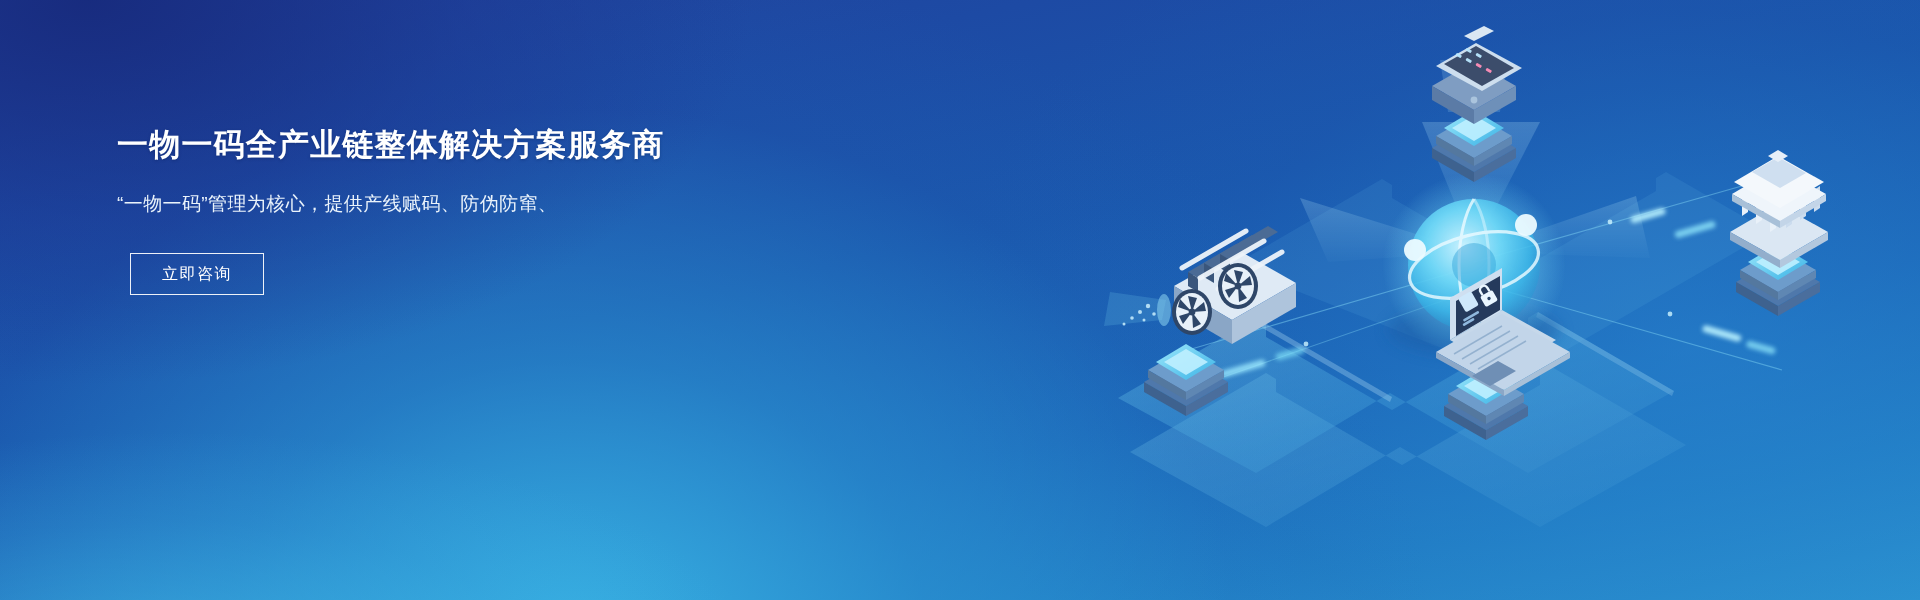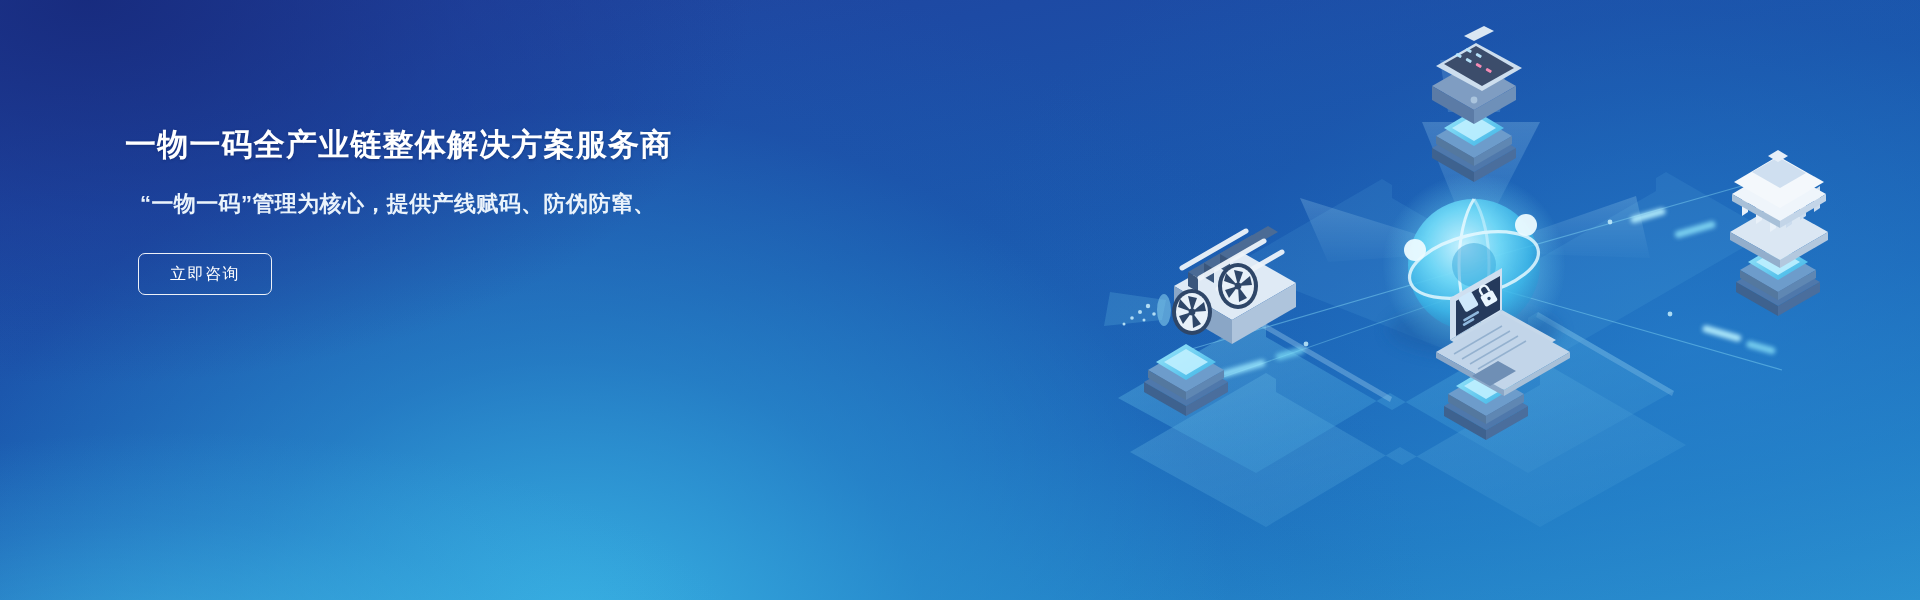--- a/index.html
+++ b/index.html
@@ -27,52 +27,51 @@
   }
   .vig-bl {
     position:absolute; left:0; bottom:0; width:980px; height:330px;
     background:radial-gradient(ellipse 760px 300px at 18% 118%, rgba(70,196,235,0.55) 0%, rgba(60,175,226,0.22) 46%, rgba(0,0,0,0) 76%);
     pointer-events:none;
   }
 
   
   .content {
     position:absolute;
-    left:125px; top:128px;
+    left:117px; top:128px;
     width:700px;
     z-index:40;
   }
   .headline {
     font-size:31px;
     font-weight:bold;
     color:#ffffff;
     letter-spacing:1.2px;
     line-height:1.1;
     white-space:nowrap;
     text-shadow:0 1px 3px rgba(10,30,80,0.35);
   }
   .subtitle {
     margin-top:26px;
     color:#eaf3fb;
-    font-size:22px;
+    font-size:19px;
     line-height:31px;
     letter-spacing:0.4px;
-    font-weight:700;
-    margin-left:15px;
+    font-weight:400;
   }
   .subtitle .ln { display:block; white-space:nowrap; }
   .cta {
     margin-top:34px;
     margin-left:13px;
     display:inline-flex;
     align-items:center;
     justify-content:center;
     width:134px; height:42px;
     border:1.6px solid rgba(255,255,255,0.92);
-    border-radius:7px;
+    border-radius:0;
     color:#ffffff;
     font-size:16px;
     letter-spacing:1.5px;
     background:transparent;
     cursor:pointer;
   }
 
   
   .illus {
     position:absolute;

